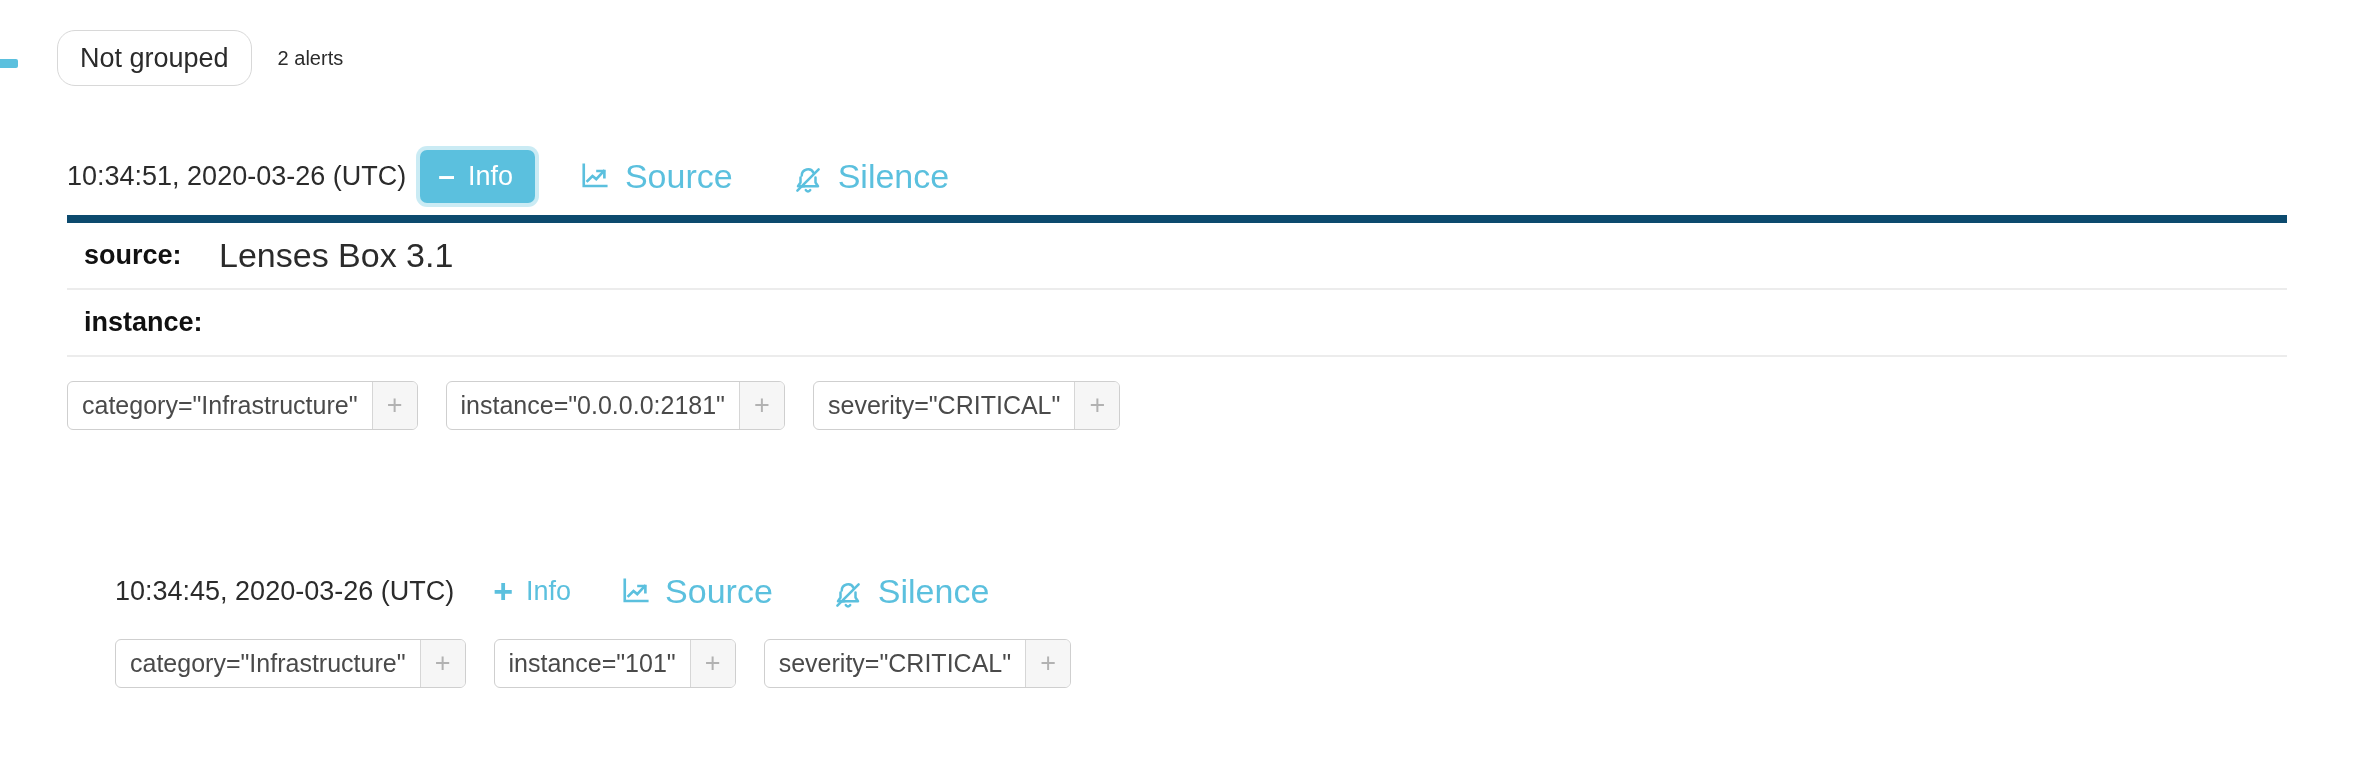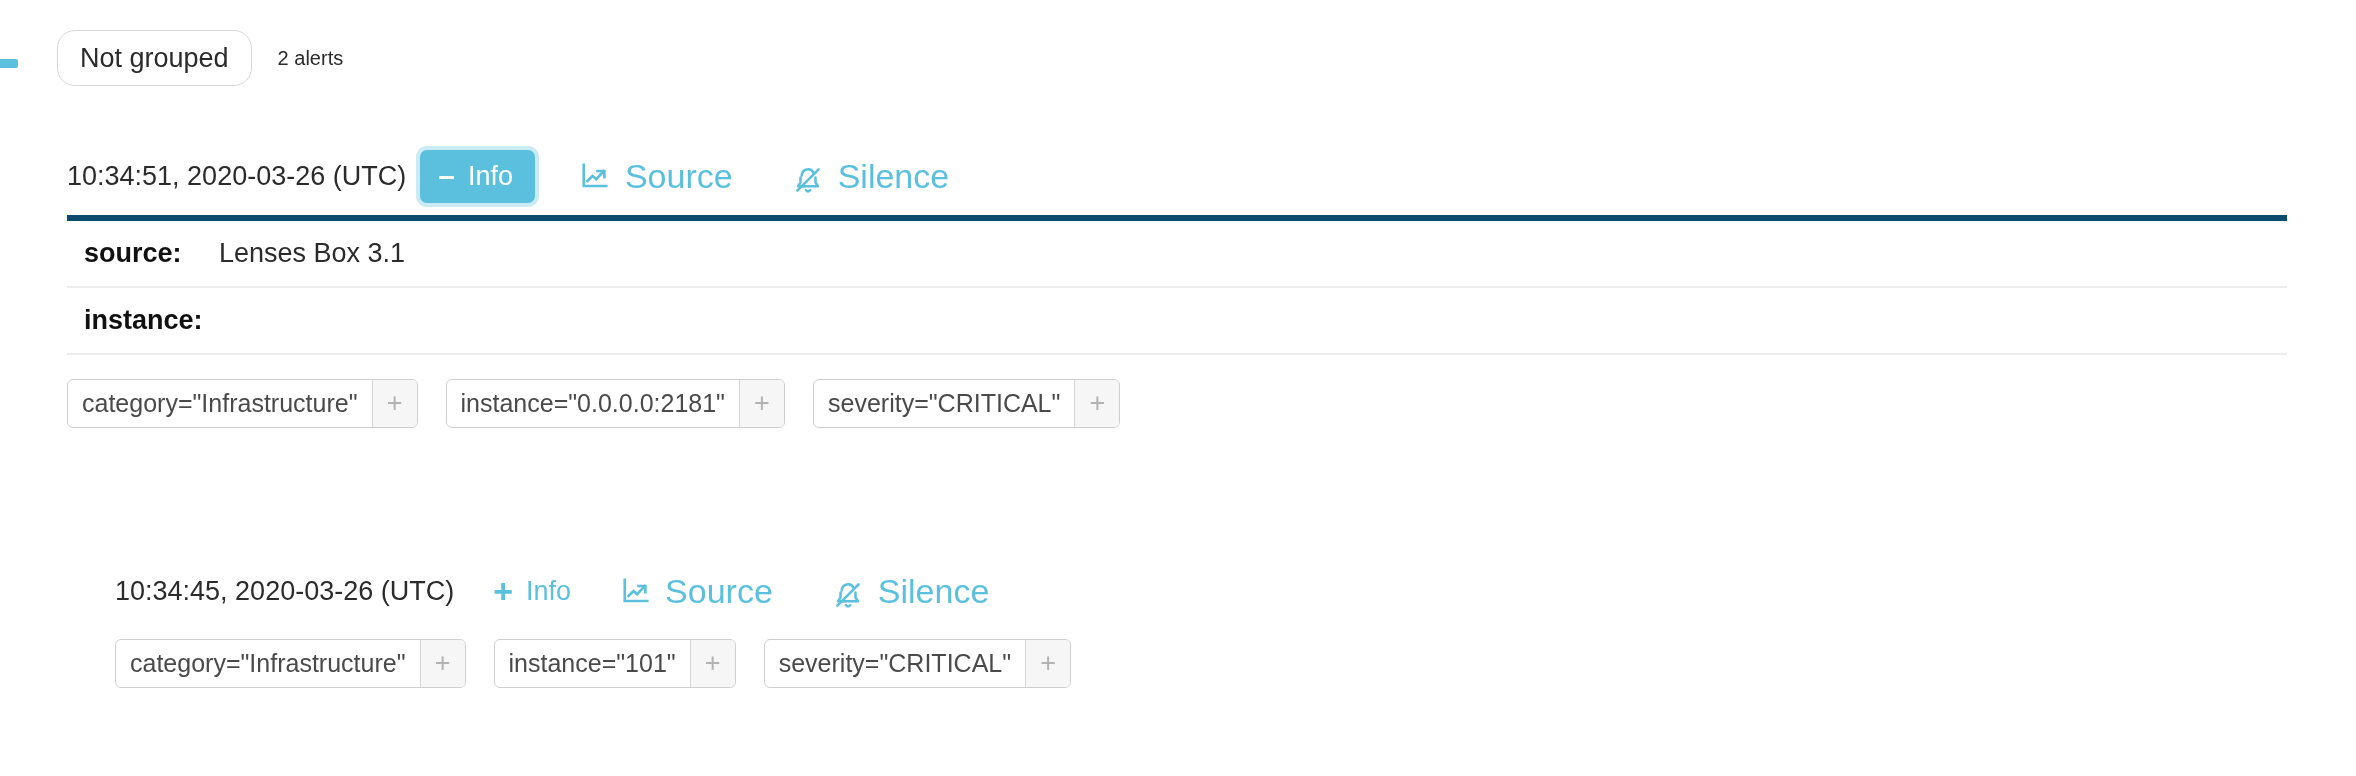--- a/index.html
+++ b/index.html
@@ -137,39 +137,39 @@
     height: 31px;
     margin-right: 14px;
   }
   .action-link svg { display: block; }
 
   
   .details {
     margin-top: 8px;
     margin-left: 55px;
     width: 2220px;
-    border-top: 6px solid #0c4a6e;
+    border-top: 8px solid #0c4a6e;
   }
   .detail-row {
     display: flex;
     align-items: center;
     height: 65px;
     border-bottom: 2px solid #ececec;
   }
   .detail-key {
     width: 152px;
     flex: none;
     font-size: 27px;
     font-weight: bold;
     color: #111111;
     padding-left: 17px;
     box-sizing: border-box;
   }
   .detail-val {
-    font-size: 27px;
+    font-size: 34px;
     color: #2b2b2b;
   }
 
   
   .labels {
     display: flex;
     align-items: center;
     padding-left: 55px;
     margin-top: 24px;
   }

